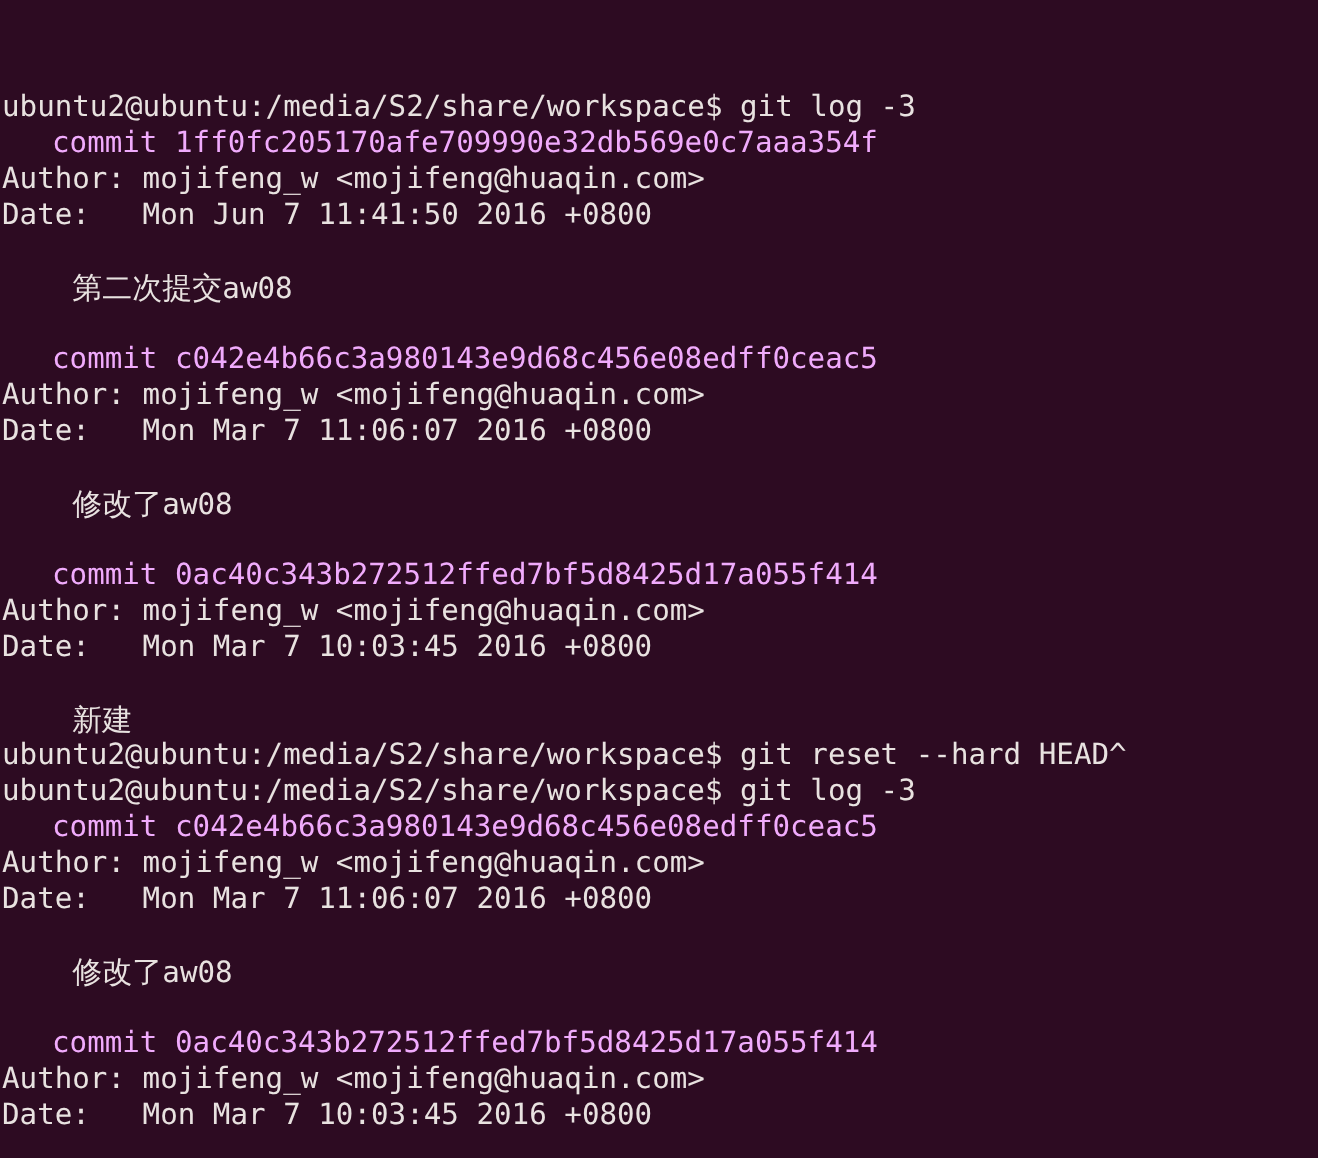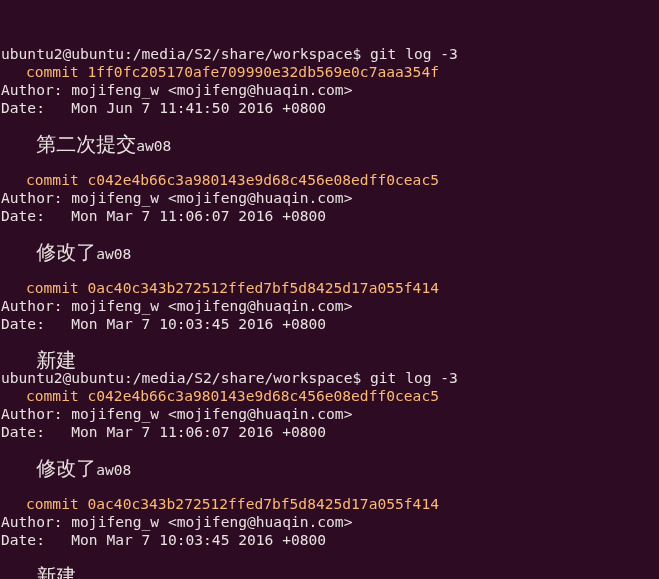--- a/index.html
+++ b/index.html
@@ -30,25 +30,25 @@
     white-space: pre;
     letter-spacing: 0px;
     padding-left: 1px;
     color: #e8e2e0;
     font-family: "DejaVu Sans Mono", "Liberation Mono", monospace;
   }
   .line.blank {
     color: transparent;
   }
   .c-default { color: #e8e2e0; }
-  .c-yellow  { color: #fdba74; padding-left: 26px; }
+  .c-yellow  { color: #f0abfc; padding-left: 26px; }
   
   .cjk {
     font-family: "DejaVu Sans", "Liberation Sans", sans-serif;
-    font-size: 20px;
+    font-size: 15px;
   }
   #cursor {
     position: absolute;
     left: 378px;
     top: 573px;
     width: 9px;
     height: 6px;
     background: #ffffff;
   }
 </style>
@@ -68,20 +68,21 @@
       <div class="line c-default">Author: mojifeng_w &lt;mojifeng@huaqin.com&gt;</div>
       <div class="line c-default">Date:   Mon Mar 7 11:06:07 2016 +0800</div>
       <div class="line blank c-default"></div>
       <div class="line c-default">    <span class="cjk">修改了</span>aw08</div>
       <div class="line blank c-default"></div>
       <div class="line c-yellow">commit 0ac40c343b272512ffed7bf5d8425d17a055f414</div>
       <div class="line c-default">Author: mojifeng_w &lt;mojifeng@huaqin.com&gt;</div>
       <div class="line c-default">Date:   Mon Mar 7 10:03:45 2016 +0800</div>
       <div class="line blank c-default"></div>
       <div class="line c-default">    <span class="cjk">新建</span></div>
+      <div class="line c-default">ubuntu2@ubuntu:/media/S2/share/workspace$ git reset --hard HEAD^</div>
       <div class="line c-default">ubuntu2@ubuntu:/media/S2/share/workspace$ git log -3</div>
       <div class="line c-yellow">commit c042e4b66c3a980143e9d68c456e08edff0ceac5</div>
       <div class="line c-default">Author: mojifeng_w &lt;mojifeng@huaqin.com&gt;</div>
       <div class="line c-default">Date:   Mon Mar 7 11:06:07 2016 +0800</div>
       <div class="line blank c-default"></div>
       <div class="line c-default">    <span class="cjk">修改了</span>aw08</div>
       <div class="line blank c-default"></div>
       <div class="line c-yellow">commit 0ac40c343b272512ffed7bf5d8425d17a055f414</div>
       <div class="line c-default">Author: mojifeng_w &lt;mojifeng@huaqin.com&gt;</div>
       <div class="line c-default">Date:   Mon Mar 7 10:03:45 2016 +0800</div>

